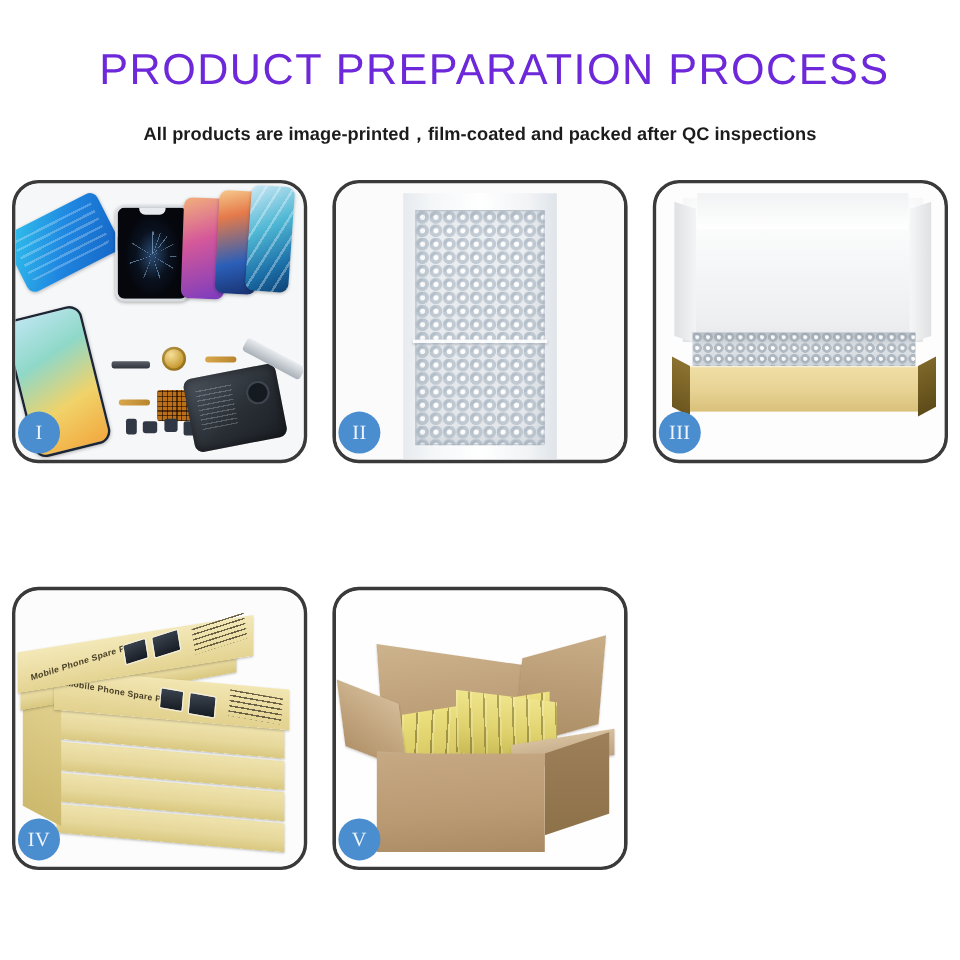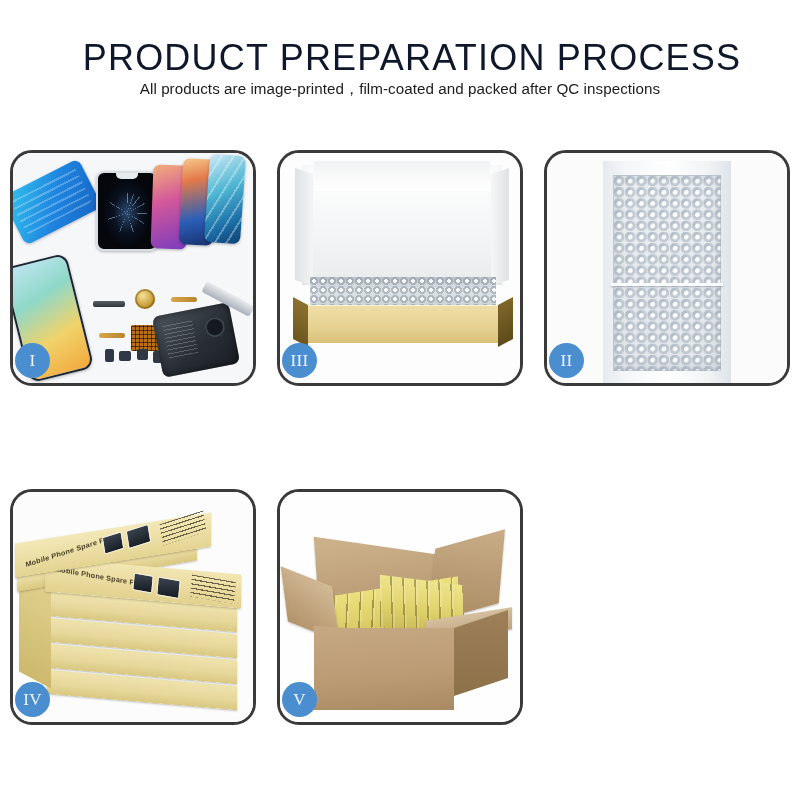--- a/index.html
+++ b/index.html
@@ -13,30 +13,30 @@
     position: relative;
   }
 
   
   .header { width: 800px; padding-top: 38px; text-align: center; }
 
   .page-title {
     font-size: 36px;
     font-weight: 400;
     letter-spacing: 1.2px;
-    color: #0f172a;
+    color: #6d28d9;
     line-height: 1.12;
     white-space: nowrap;
     padding-left: 24px;
   }
 
   .page-subtitle {
-    margin-top: 1px;
+    margin-top: 24px;
     font-size: 15.2px;
-    font-weight: 400;
+    font-weight: 700;
     color: #1c1c1c;
     letter-spacing: 0.05px;
     white-space: nowrap;
   }
 
   
   .steps-grid {
     position: absolute;
     top: 150px;
     left: 10px;
@@ -395,37 +395,37 @@
       <div class="dot" style="left:106px; top:198px; width:12px; height:10px;"></div>
       <div class="dot" style="left:124px; top:196px; width:11px; height:11px;"></div>
       <div class="dot" style="left:140px; top:198px; width:10px; height:12px;"></div>
       <div class="backplate"></div>
       <div class="tool"></div>
     </div>
     <div class="step-badge">I</div>
   </div>
 
   <div class="step-panel">
+    <div class="panel-stage p2">
+      <div class="wrap-sleeve">
+        <div class="bubbles"></div>
+        <div class="sleeve-seam"></div>
+      </div>
+    </div>
+    <div class="step-badge">II</div>
+  </div>
+
+  <div class="step-panel">
     <div class="panel-stage p3">
       <div class="lid-back"></div>
       <div class="lid-flap"></div>
       <div class="box-inner"></div>
       <div class="box-front"></div>
     </div>
     <div class="step-badge">III</div>
-  </div>
-
-  <div class="step-panel">
-    <div class="panel-stage p2">
-      <div class="wrap-sleeve">
-        <div class="bubbles"></div>
-        <div class="sleeve-seam"></div>
-      </div>
-    </div>
-    <div class="step-badge">II</div>
   </div>
 
   <div class="step-panel">
     <div class="panel-stage p4">
 
       <div class="kbox" style="left:34px;  top:186px; width:190px; height:24px; transform:skewY(5deg);"></div>
       <div class="kbox" style="left:34px;  top:160px; width:190px; height:24px; transform:skewY(5deg);"></div>
       <div class="kbox" style="left:34px;  top:134px; width:190px; height:24px; transform:skewY(5deg);"></div>
       <div class="kbox" style="left:34px;  top:108px; width:190px; height:24px; transform:skewY(5deg);"></div>
       <div class="kbox-side" style="left:6px; top:72px; width:32px; height:116px; transform:skewY(28deg);"></div>

